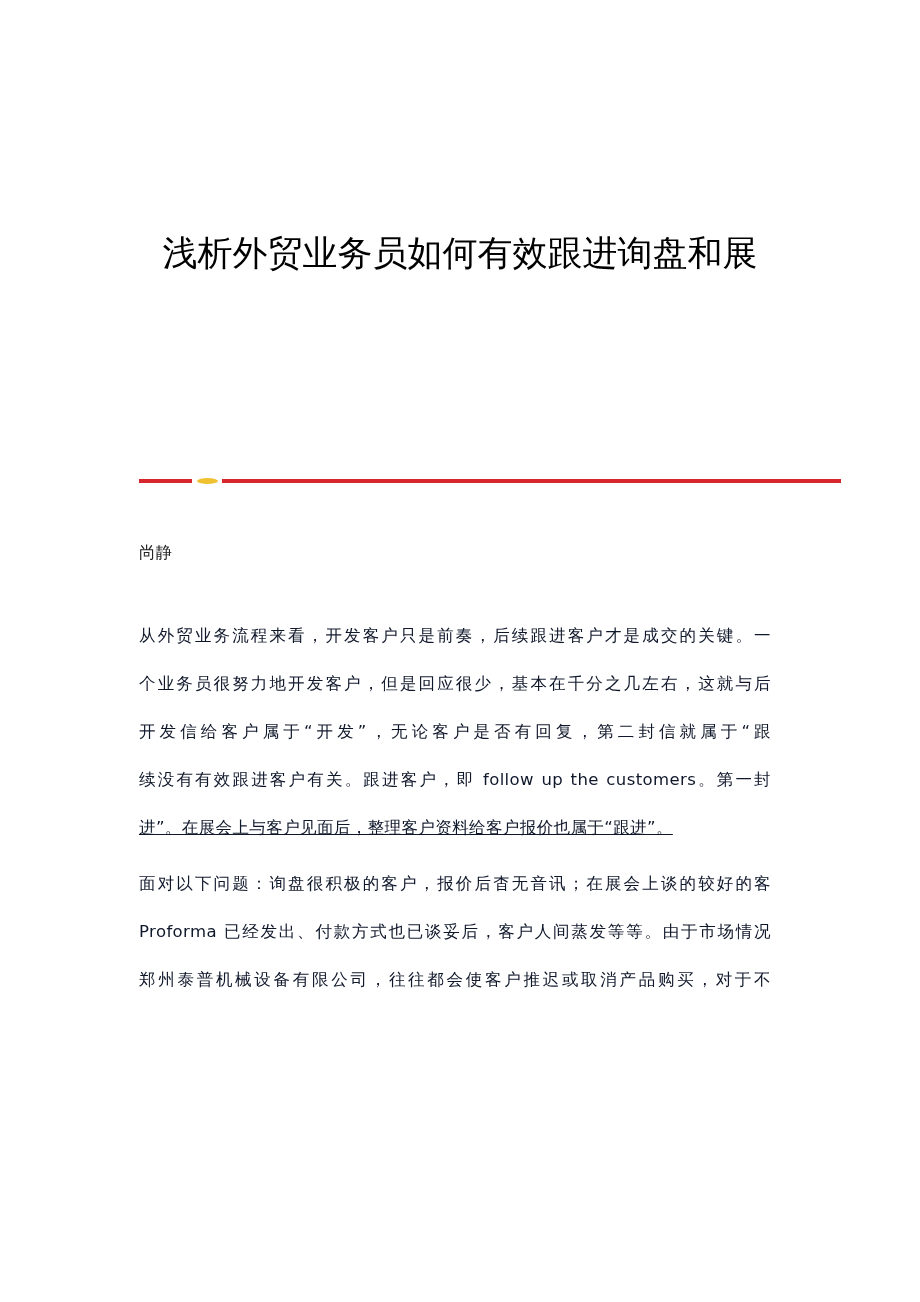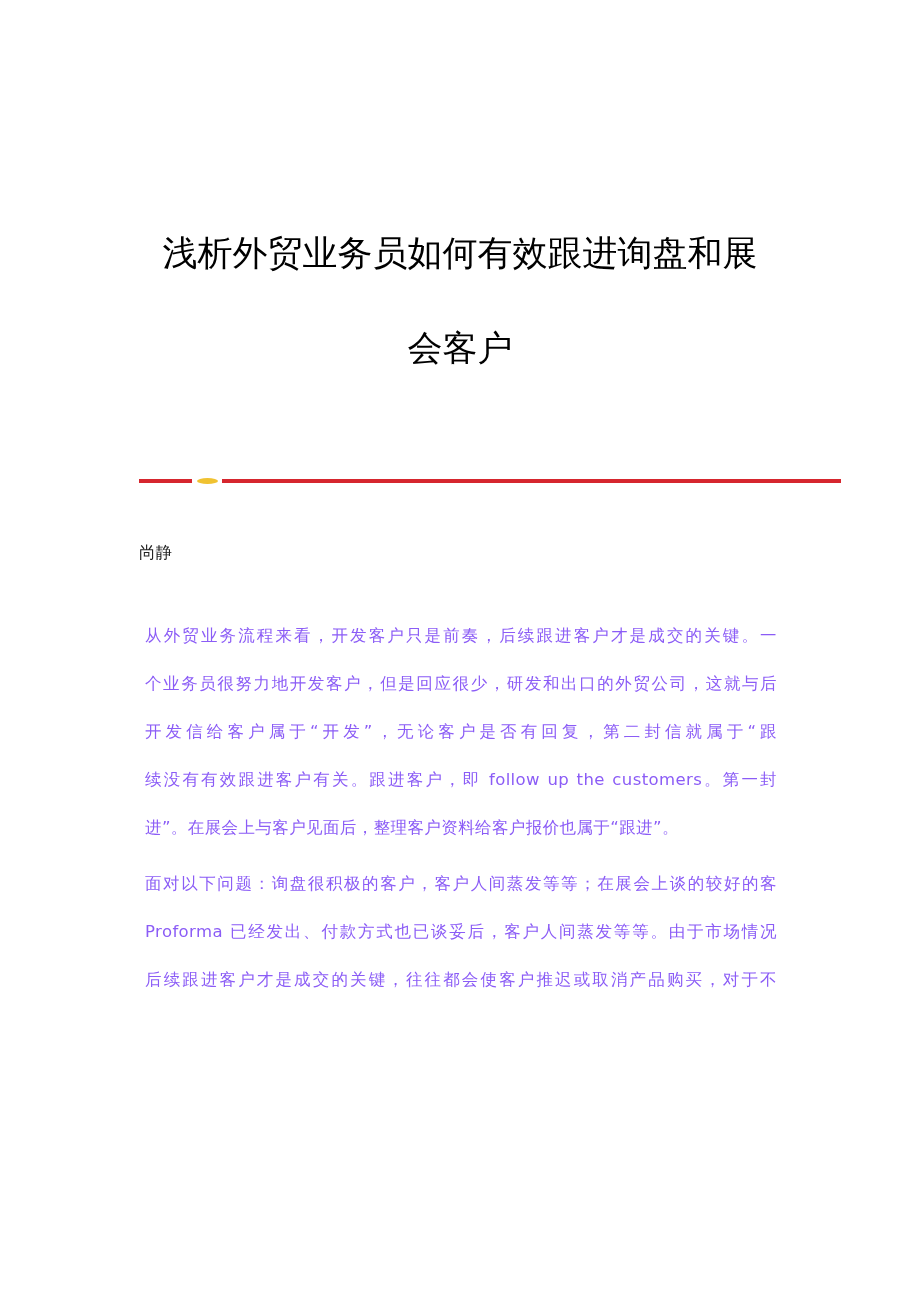--- a/index.html
+++ b/index.html
@@ -74,63 +74,62 @@
     color: #222222;
     font-family: "DejaVu Sans", "Liberation Sans", sans-serif;
   }
 
   .body-text {
     position: absolute;
     left: 139px;
     width: 632px;
     font-family: "DejaVu Sans", "Liberation Sans", sans-serif;
     font-size: 16.5px;
-    color: #8b5cf6;
-    margin-left: 6px;
+    color: #0f172a;
   }
   .body-text .line {
     display: block;
     height: 48px;
     line-height: 24px;
     white-space: nowrap;
     text-align: justify;
     text-align-last: justify;
     letter-spacing: 0.4px;
   }
   .body-text .line.last {
     text-align-last: left;
+    text-decoration: underline;
   }
   #para-1 { top: 624px; }
   #para-2 { top: 872px; }
 </style>
 </head>
 <body>
 
 <div class="page">
 
   <h1 class="title">
     <span>浅析外贸业务员如何有效跟进询盘和展</span>
-    <span>会客户</span>
   </h1>
 
   <div class="separator">
     <div class="bar-left" style="background: rgb(214, 38, 46);"></div>
     <div class="ornament" style="background: rgb(240, 194, 49);"></div>
     <div class="bar-right" style="background: rgb(214, 38, 46);"></div>
   </div>
 
   <div class="author">尚静</div>
 
   <div class="body-text" id="para-1">
     <span class="line">从外贸业务流程来看，开发客户只是前奏，后续跟进客户才是成交的关键。一</span>
-    <span class="line">个业务员很努力地开发客户，但是回应很少，研发和出口的外贸公司，这就与后</span>
+    <span class="line">个业务员很努力地开发客户，但是回应很少，基本在千分之几左右，这就与后</span>
     <span class="line">开发信给客户属于“开发”，无论客户是否有回复，第二封信就属于“跟</span>
     <span class="line">续没有有效跟进客户有关。跟进客户，即 follow up the customers。第一封</span>
     <span class="line last">进”。在展会上与客户见面后，整理客户资料给客户报价也属于“跟进”。</span>
   </div>
 
   <div class="body-text" id="para-2">
-    <span class="line">面对以下问题：询盘很积极的客户，客户人间蒸发等等；在展会上谈的较好的客</span>
+    <span class="line">面对以下问题：询盘很积极的客户，报价后杳无音讯；在展会上谈的较好的客</span>
     <span class="line">Proforma 已经发出、付款方式也已谈妥后，客户人间蒸发等等。由于市场情况</span>
-    <span class="line">后续跟进客户才是成交的关键，往往都会使客户推迟或取消产品购买，对于不</span>
+    <span class="line">郑州泰普机械设备有限公司，往往都会使客户推迟或取消产品购买，对于不</span>
   </div>
 
 </div>
 
 </body></html>

